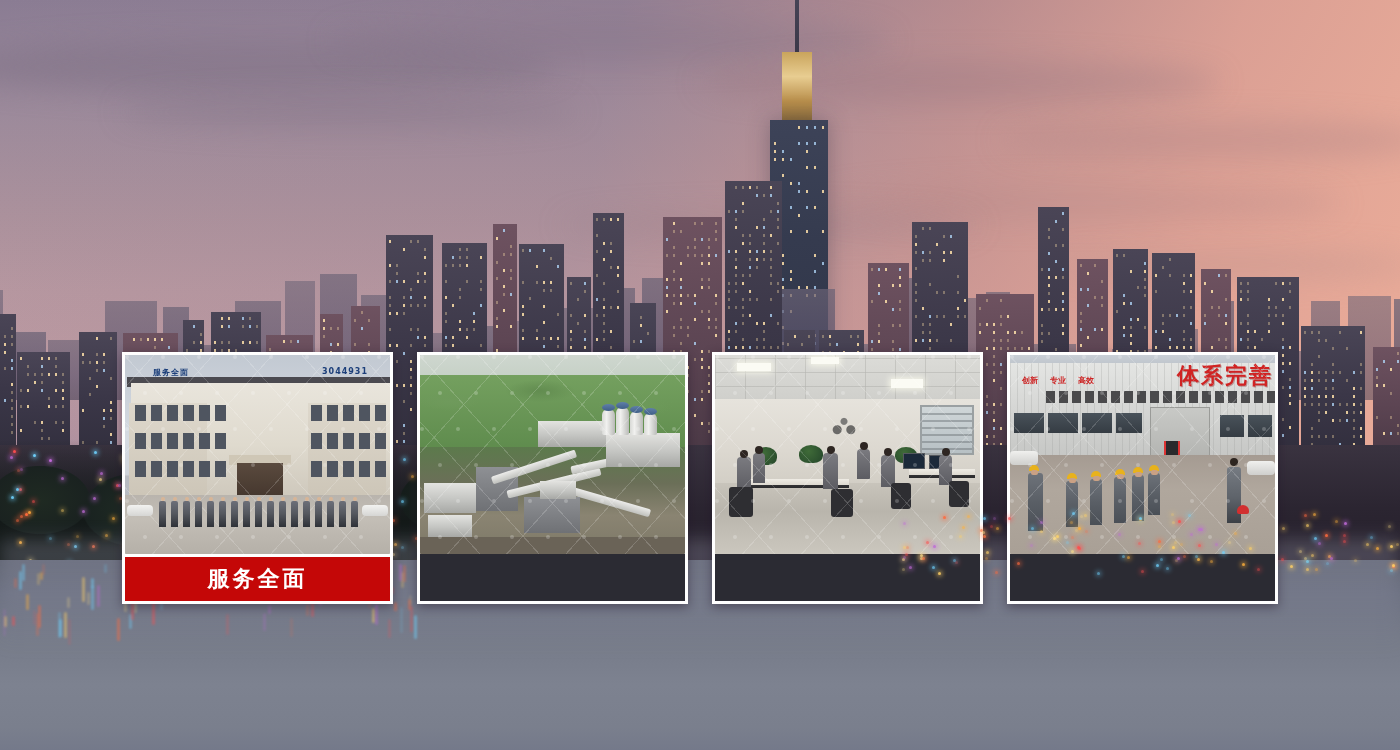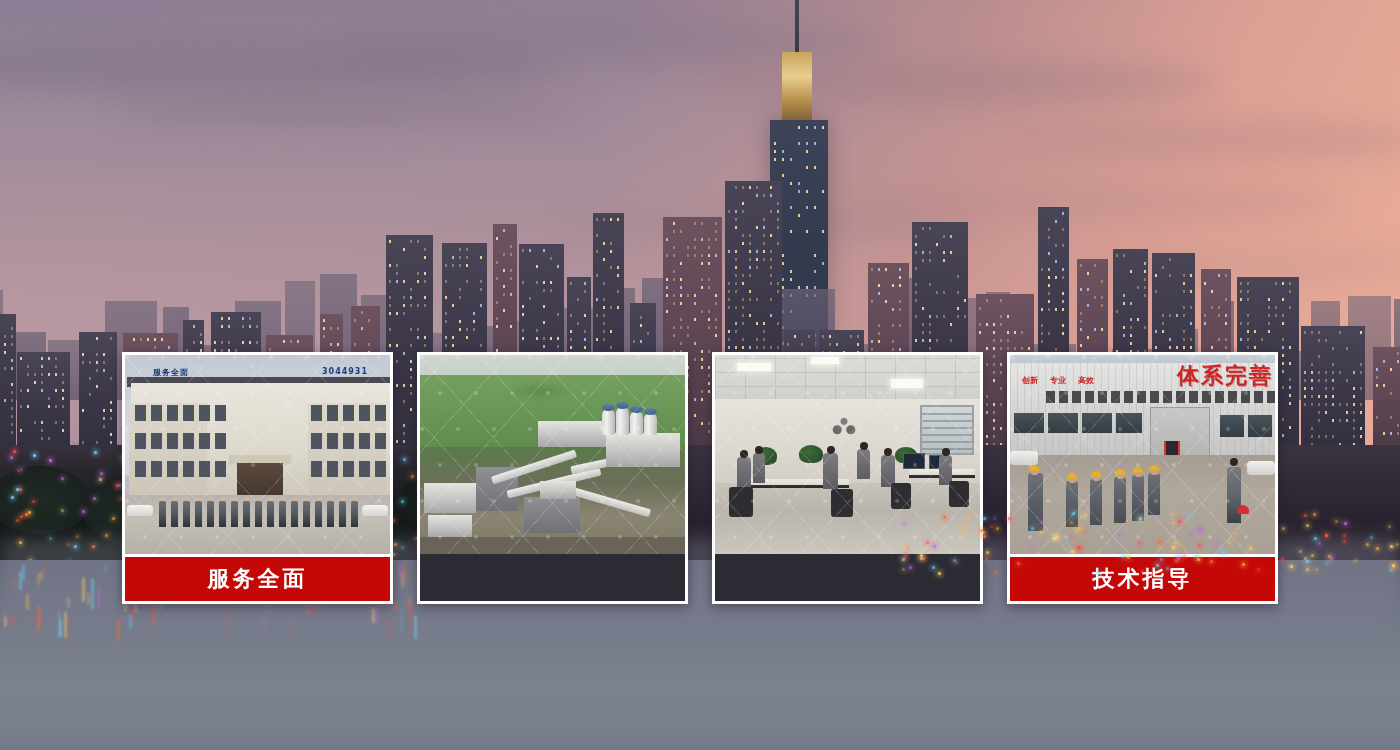--- a/index.html
+++ b/index.html
@@ -2677,23 +2677,20 @@
             <div class="mesh-dot" style="left: 252px; top: 144px;"></div>
             <div class="mesh-dot" style="left: 18px; top: 180px;"></div>
             <div class="mesh-dot" style="left: 54px; top: 180px;"></div>
             <div class="mesh-dot" style="left: 90px; top: 180px;"></div>
             <div class="mesh-dot" style="left: 126px; top: 180px;"></div>
             <div class="mesh-dot" style="left: 162px; top: 180px;"></div>
             <div class="mesh-dot" style="left: 198px; top: 180px;"></div>
             <div class="mesh-dot" style="left: 234px; top: 180px;"></div>
           </div>
       </div>
-      <div class="card-caption">
-        <span>技术指导</span>
-      </div>
     </div>
 
   </div>
 <div class="citylight" style="color: rgb(111, 211, 255); background: rgb(111, 211, 255); position: absolute; left: 983.23px; bottom: 230.398px; opacity: 0.665193;"></div>
     <div class="citylight" style="color: rgb(255, 177, 59); background: rgb(255, 177, 59); position: absolute; left: 1196.89px; bottom: 189.004px; opacity: 0.863094;"></div>
     <div class="citylight" style="color: rgb(255, 77, 77); background: rgb(255, 77, 77); position: absolute; left: 1280.64px; bottom: 189.503px; opacity: 0.536553;"></div>
     <div class="citylight" style="color: rgb(192, 107, 216); background: rgb(192, 107, 216); position: absolute; left: 1189.63px; bottom: 214.496px; opacity: 0.493046;"></div>
     <div class="citylight" style="color: rgb(255, 177, 59); background: rgb(255, 177, 59); position: absolute; left: 1138.71px; bottom: 229.145px; opacity: 0.814778;"></div>
     <div class="citylight" style="color: rgb(111, 211, 255); background: rgb(111, 211, 255); position: absolute; left: 1221.92px; bottom: 195.653px; opacity: 0.769912;"></div>
     <div class="citylight" style="color: rgb(192, 107, 216); background: rgb(192, 107, 216); position: absolute; left: 1317.68px; bottom: 205.308px; opacity: 0.542747;"></div>

